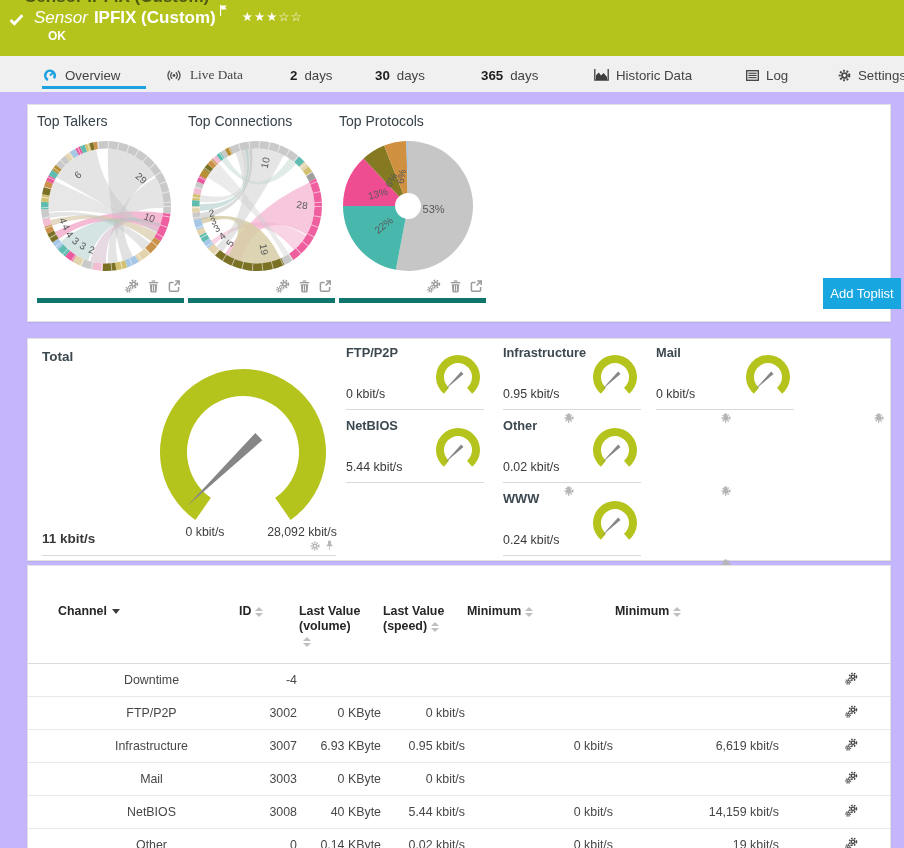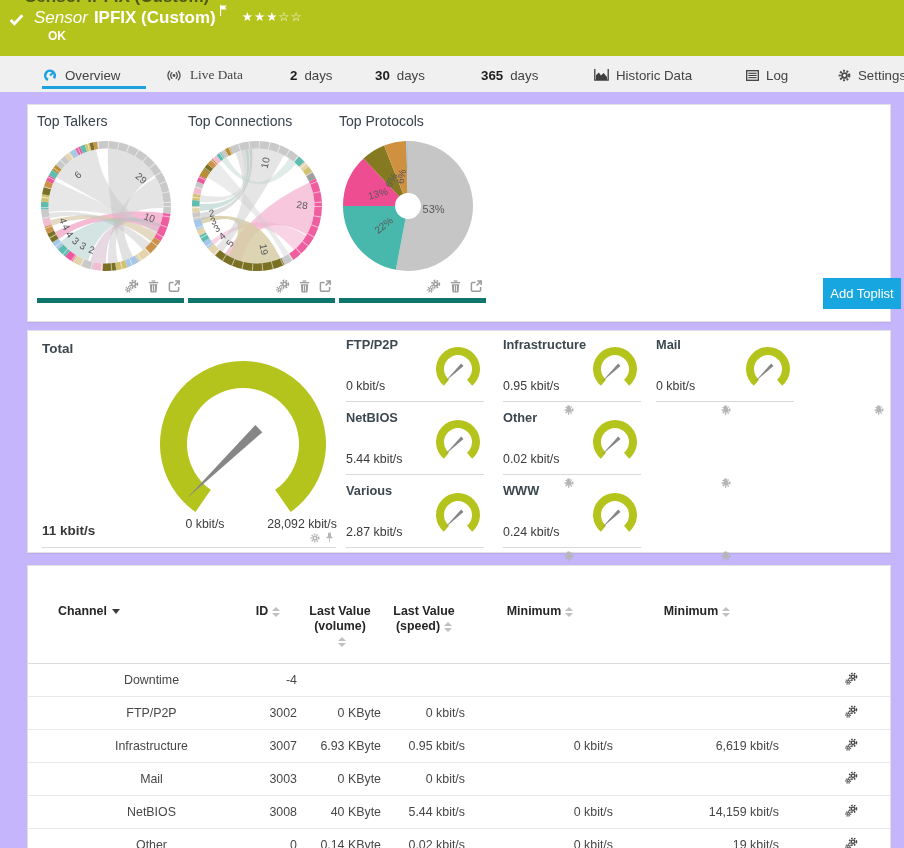--- a/index.html
+++ b/index.html
@@ -21,21 +21,21 @@
   
   .tabbar{position:absolute;left:0;top:56px;width:904px;height:36px;background:#f0f0f0;}
   .tab{position:absolute;top:8px;height:22px;display:flex;align-items:center;gap:7px;font-size:13.3px;color:#434343;cursor:pointer;white-space:nowrap;}
   .tab b{color:#1e1e1e;}
   .tab .ticon{display:inline-block;}
   .tab-underline{position:absolute;left:42px;top:30px;width:104px;height:3px;background:#1da2df;}
 
   
   .panel{position:absolute;left:27px;width:864px;background:#fff;border:1px solid #e2e2e2;box-sizing:border-box;box-shadow:0 1px 1px rgba(0,0,0,0.05);}
   .panel-toplists{top:104px;height:218px;}
-  .panel-gauges{top:330px;height:223px;padding-left:23px;}
+  .panel-gauges{top:338px;height:223px;padding-left:23px;}
   .panel-table{top:565px;height:290px;overflow:hidden;}
 
   
   .toplist{position:absolute;top:0;width:147px;height:193px;border-bottom:5px solid #0f766e;}
   .toplist .tl-title{position:absolute;left:0;top:8px;font-size:14px;color:#37424a;}
   .toplist svg.chart{position:absolute;left:2px;top:34px;}
   .tl-icons{position:absolute;right:4px;top:174px;display:flex;gap:9px;color:#9b9b9b;align-items:center;}
   .tl-icons .ic{display:inline-block;cursor:pointer;}
   .add-toplist{position:absolute;left:795px;top:173px;width:78px;height:31px;background:#17a6e0;color:#fff;border:none;font-size:13px;font-family:inherit;cursor:pointer;}
 
@@ -49,21 +49,21 @@
   .g-value{position:absolute;left:0;top:188px;font-size:13.5px;font-weight:600;color:#383838;}
   .cell-icons{position:absolute;right:2px;bottom:4px;display:flex;gap:5px;color:#b5b5b5;align-items:center;}
   .cell-icons .ic{cursor:pointer;}
   .gauge-cell{position:absolute;width:138px;height:66px;border-bottom:1px solid #d9d9d9;}
   .gauge-cell .cell-title{position:absolute;left:0;top:2px;}
   .gauge-cell svg{position:absolute;left:82px;top:8px;}
   .gc-value{position:absolute;left:0;top:44px;font-size:12.4px;color:#3a3a3a;}
 
   
   .dtable{width:100%;border-collapse:collapse;table-layout:fixed;}
-  .dtable th{font-size:12.4px;font-weight:bold;color:#262626;vertical-align:top;padding-top:38px;text-align:center;line-height:15px;}
+  .dtable th{font-size:12.4px;font-weight:bold;color:#262626;vertical-align:top;padding-top:38px;text-align:left;line-height:15px;}
   .dtable th.c1{text-align:left;padding-left:30px;}
   .dtable thead tr{height:97px;}
   .dtable td{font-size:12.4px;color:#474747;height:30px;text-align:right;white-space:nowrap;}
   .dtable td.c1{text-align:center;padding-left:38px;margin-left:15px;}
   .dtable tbody tr{border-top:1px solid #e9e9e9;}
   .dtable tbody tr:first-child{border-top:1px solid #dcdcdc;}
   .td-gear{text-align:left !important;padding-left:65px;color:#8a8a8a;}
   .sorts{display:inline-block;vertical-align:middle;margin-left:4px;}
   .sorts i{display:block;width:0;height:0;border-left:4px solid transparent;border-right:4px solid transparent;}
   .sorts .up{border-bottom:4px solid #c0c0c0;margin-bottom:2px;}
@@ -449,36 +449,20 @@
       <div class="gc-value">0.02 kbit/s</div>
       <div class="cell-icons">
         <svg class="ic" width="10" height="10" viewBox="0 0 12 12">
             <use href="#sym-gear"></use>
           </svg>
         <svg class="ic" width="9" height="11" viewBox="0 0 10 13">
             <use href="#sym-pin"></use>
           </svg>
       </div>
     </div>
-    <div class="gauge-cell" style="left:318px;top:150px;">
-      <div class="cell-title">Various</div>
-      <svg width="60" height="54" viewBox="0 0 60 54">
-          <path d="M15.858672586896132,42.85297774861751A22,22 0 1 1 44.141327413103866,42.85297774861752L38.99902653561155,36.72462220366569A14,14 0 1 0 21.000973464388448,36.72462220366569Z" fill="#b5c31d"></path>
-          <polygon points="16.332543793565627,39.19850903872094 33.13511957225161,20.609172116670308 35.4969580318122,23.054927437821718" fill="#868686"></polygon>
-        </svg>
-      <div class="gc-value">2.87 kbit/s</div>
-      <div class="cell-icons">
-        <svg class="ic" width="10" height="10" viewBox="0 0 12 12">
-            <use href="#sym-gear"></use>
-          </svg>
-        <svg class="ic" width="9" height="11" viewBox="0 0 10 13">
-            <use href="#sym-pin"></use>
-          </svg>
-      </div>
-    </div>
     <div class="gauge-cell" style="left:475px;top:150px;">
       <div class="cell-title">WWW</div>
       <svg width="60" height="54" viewBox="0 0 60 54">
           <path d="M15.858672586896132,42.85297774861751A22,22 0 1 1 44.141327413103866,42.85297774861752L38.99902653561155,36.72462220366569A14,14 0 1 0 21.000973464388448,36.72462220366569Z" fill="#b5c31d"></path>
           <polygon points="16.332543793565627,39.19850903872094 33.13511957225161,20.609172116670308 35.4969580318122,23.054927437821718" fill="#868686"></polygon>
         </svg>
       <div class="gc-value">0.24 kbit/s</div>
       <div class="cell-icons">
         <svg class="ic" width="10" height="10" viewBox="0 0 12 12">
             <use href="#sym-gear"></use>

